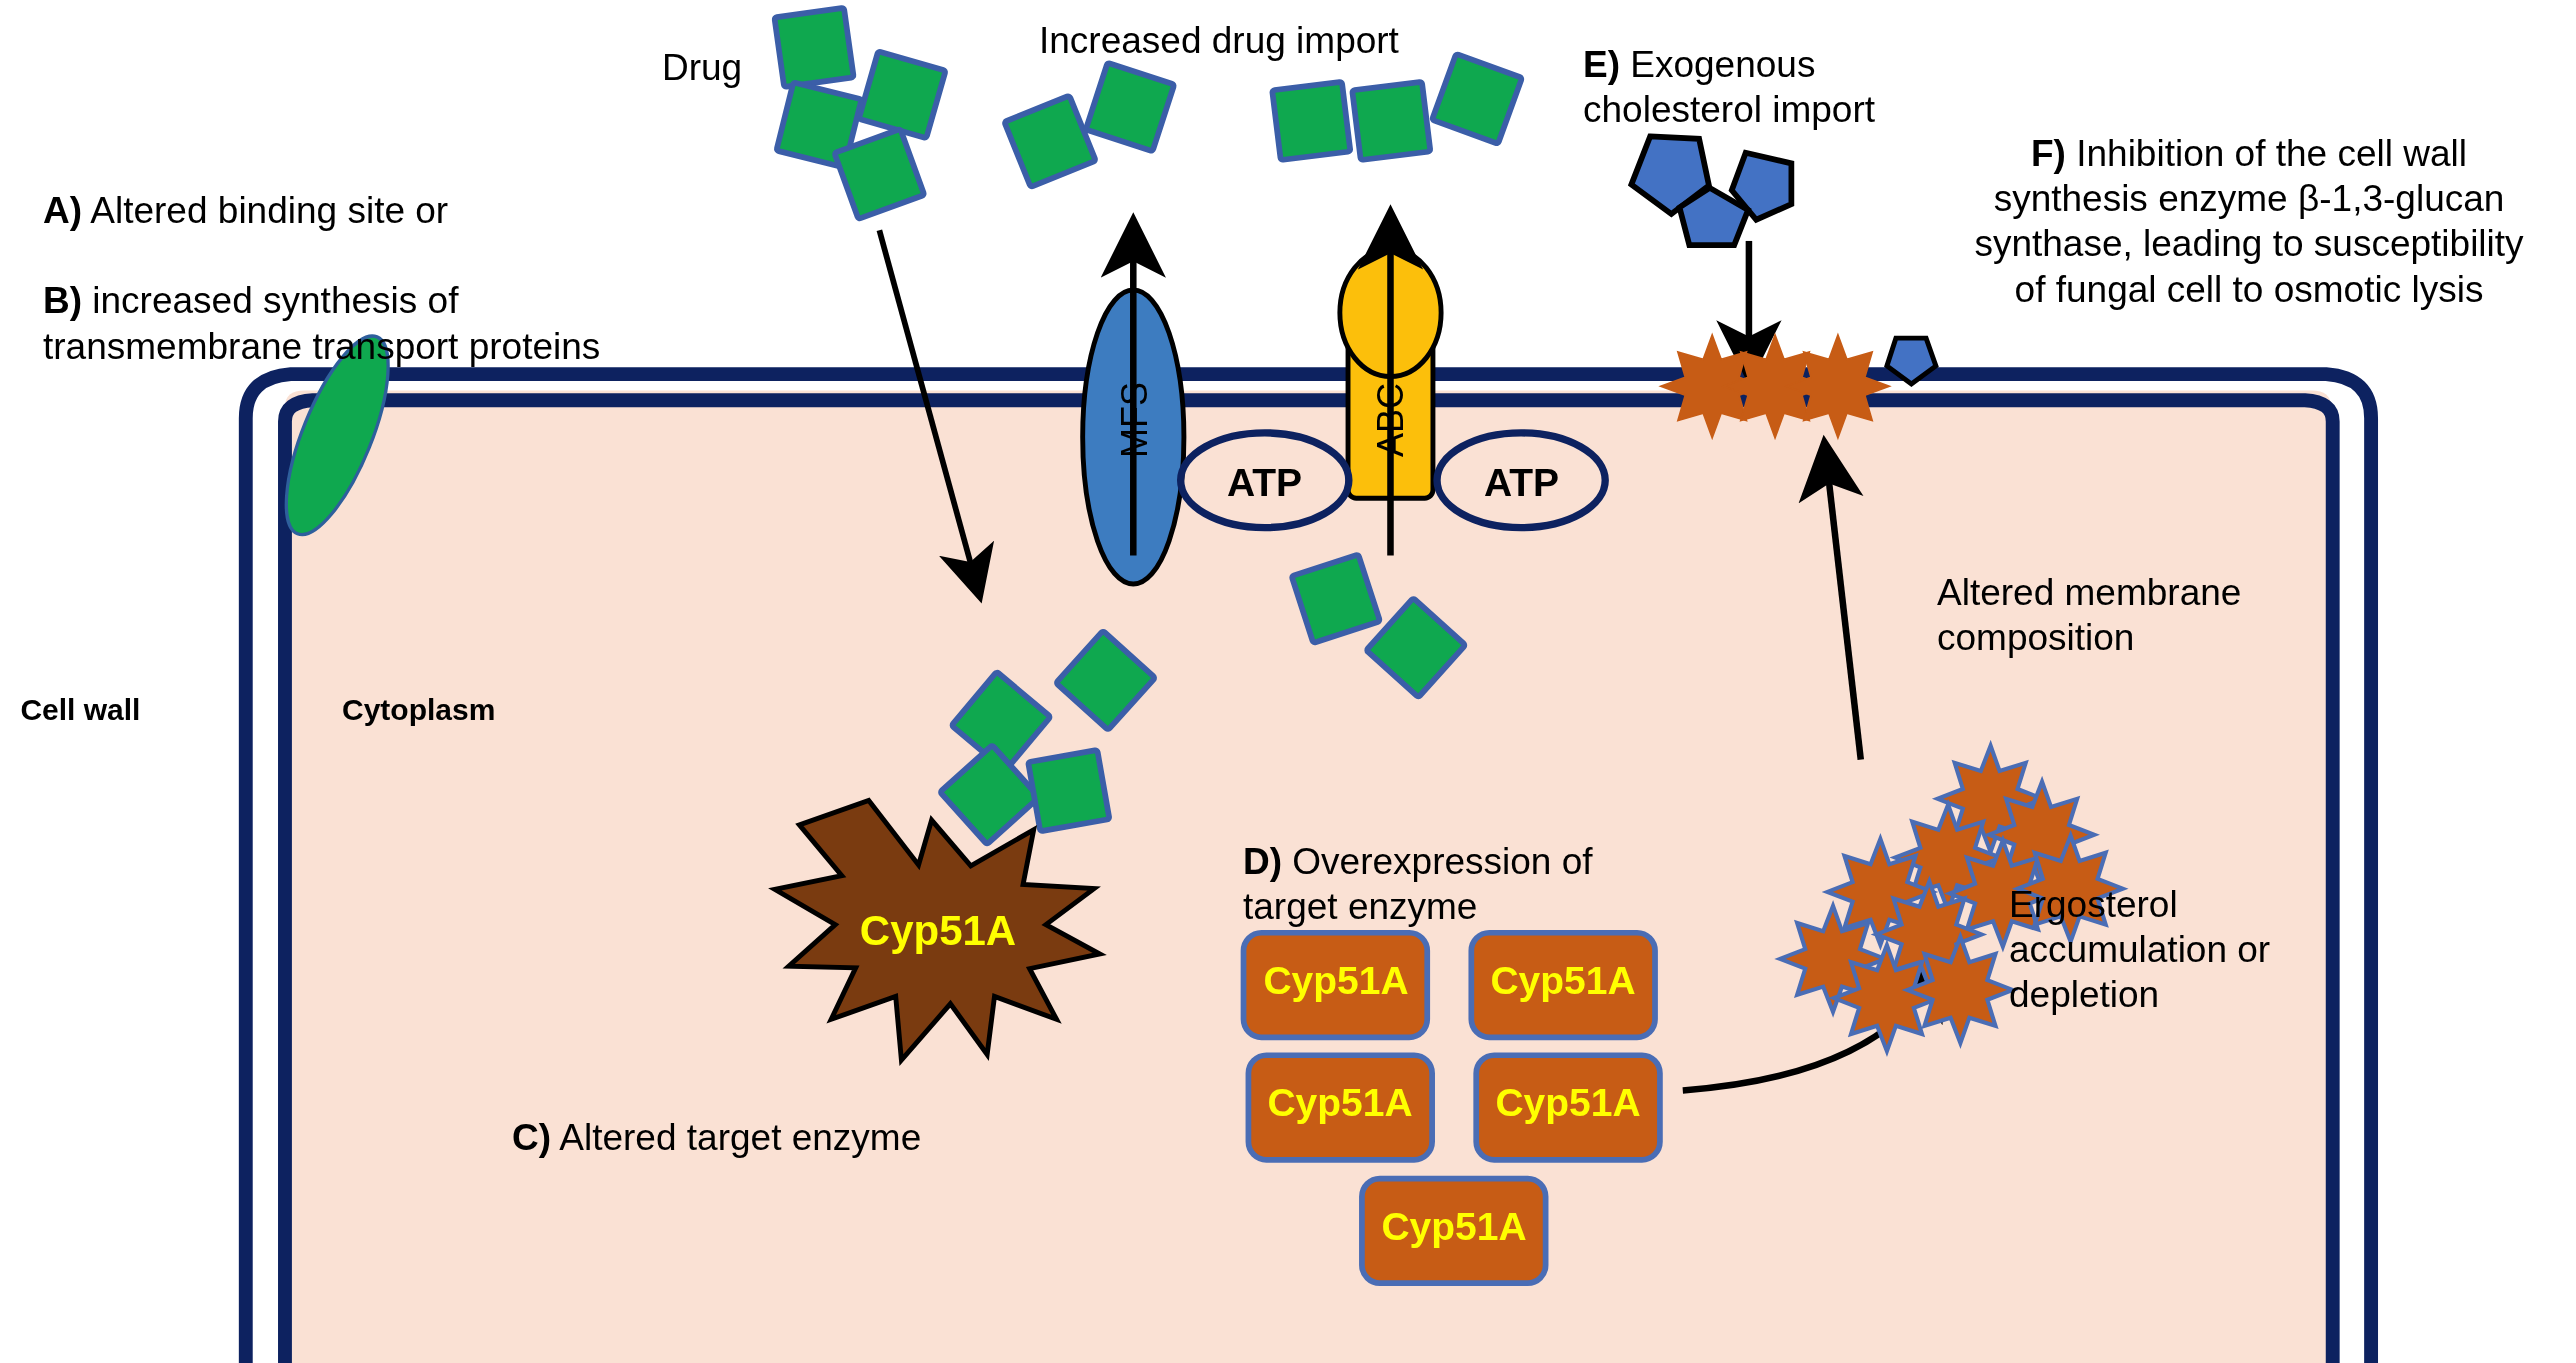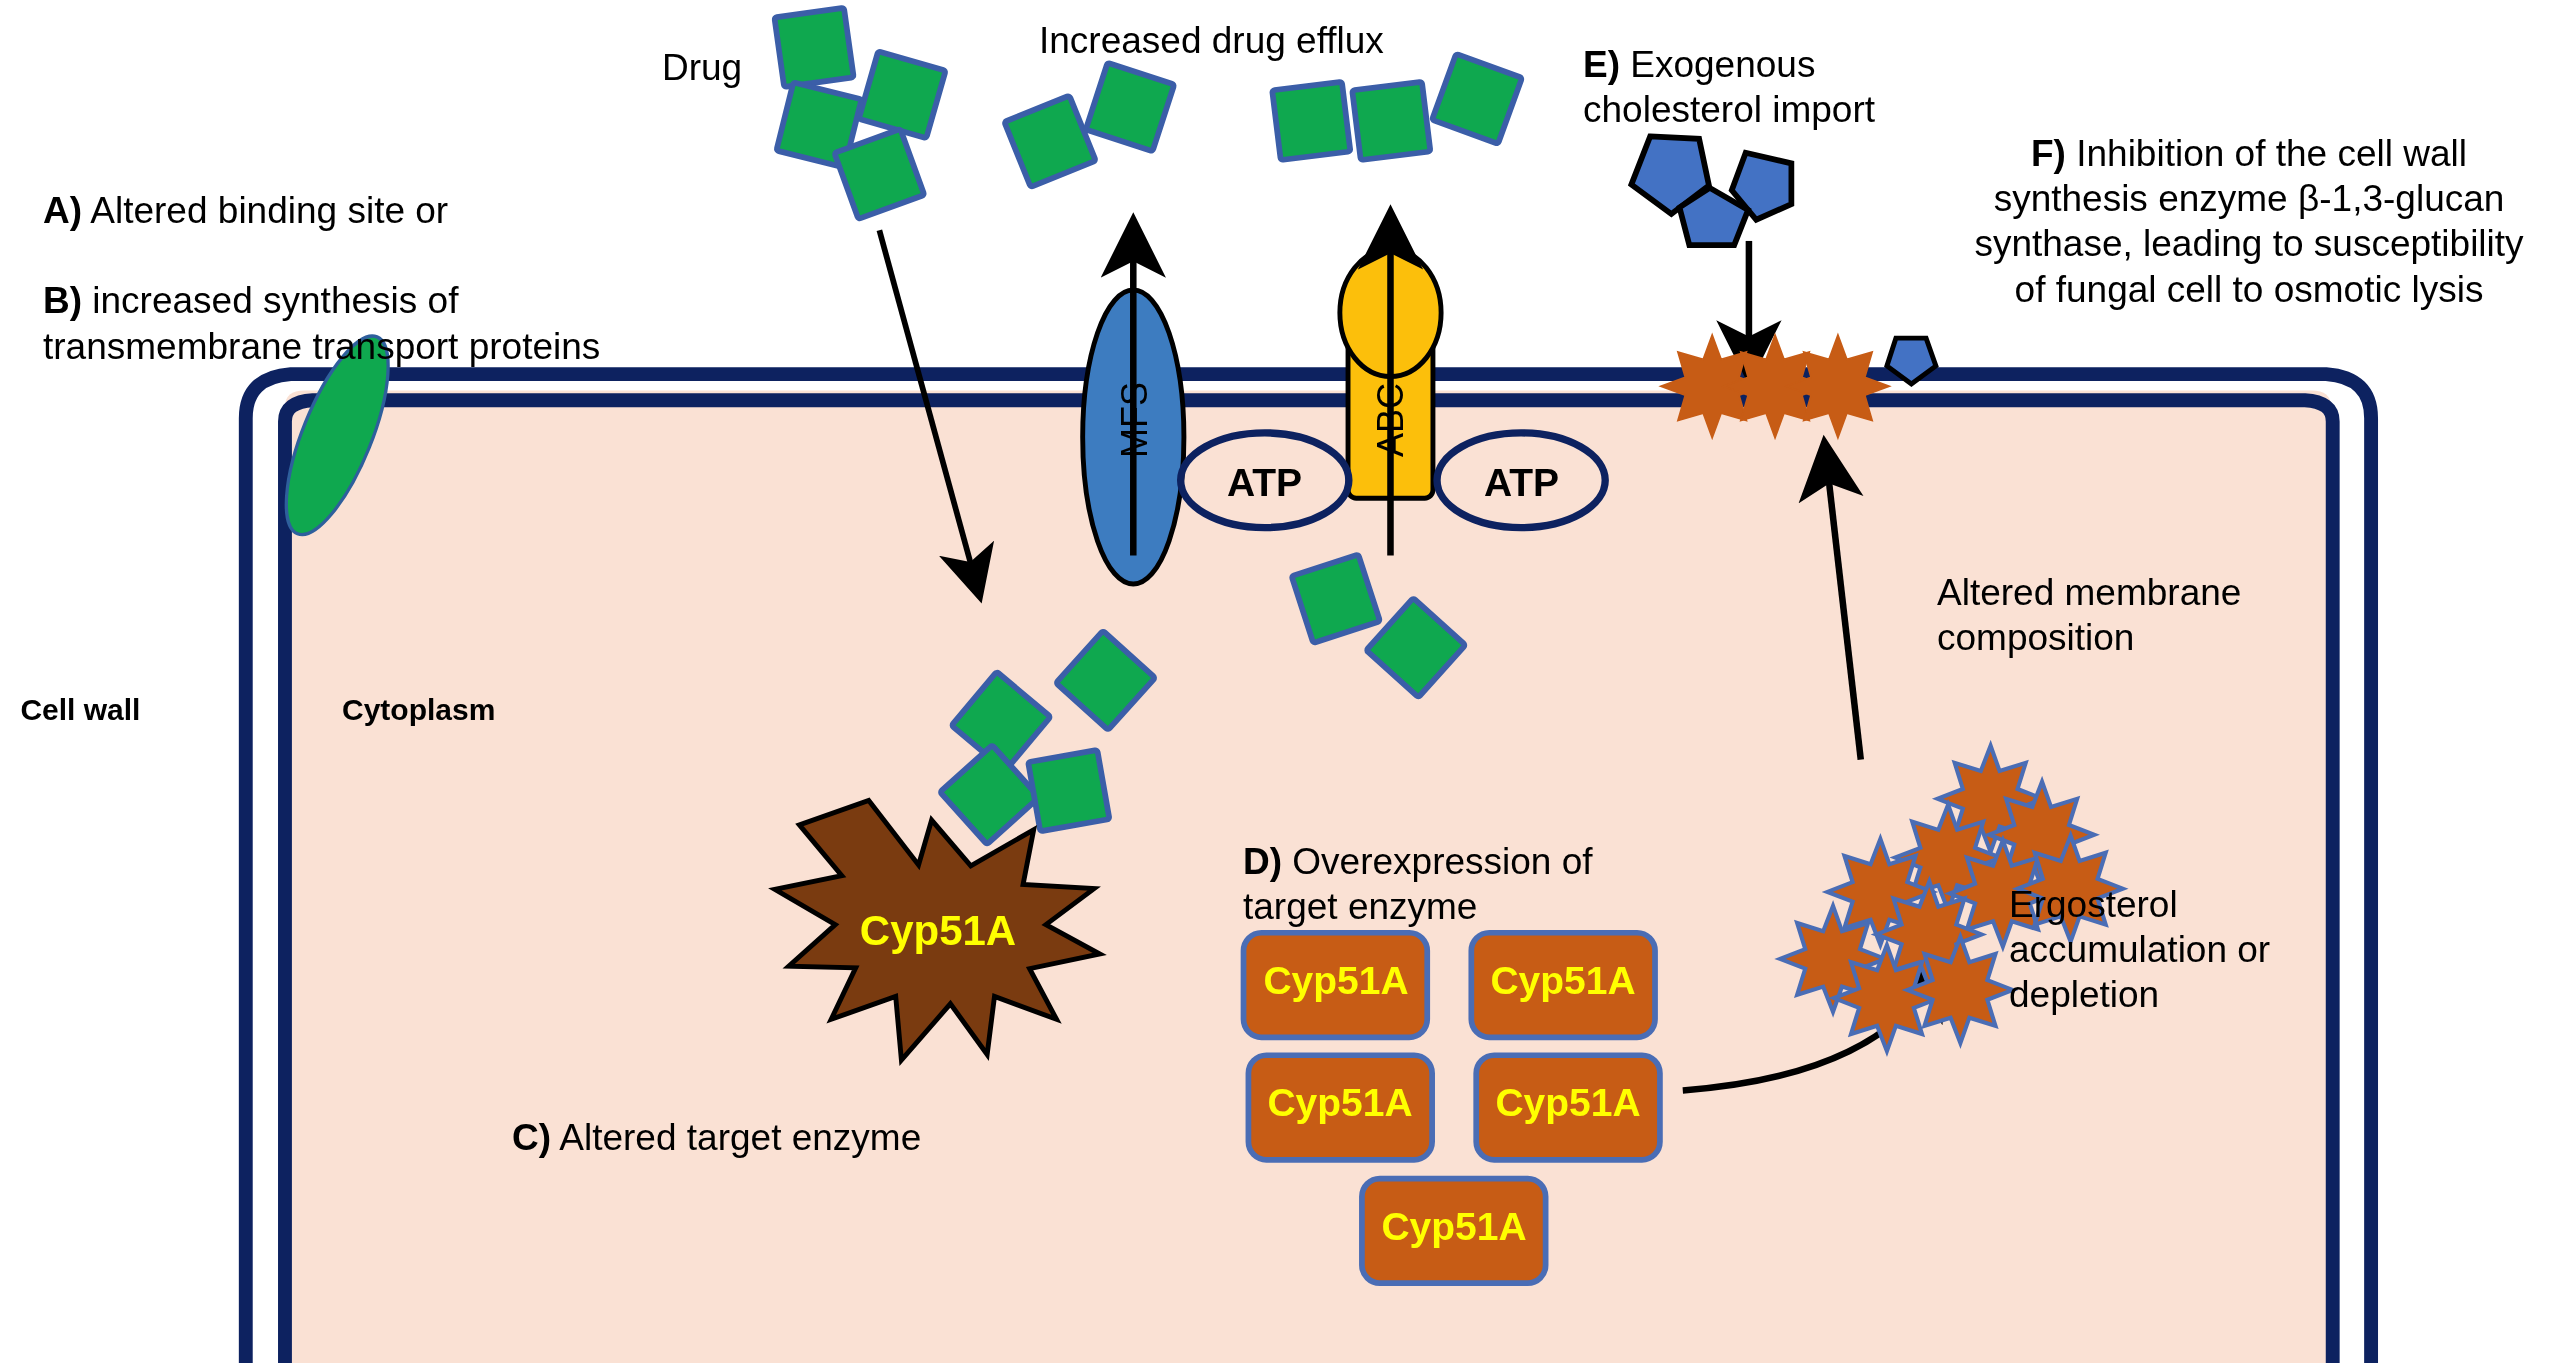--- a/index.html
+++ b/index.html
@@ -158,21 +158,21 @@
         <path d="M2152,440 l11,-30 l11,30 l31,-9 l-9,31 l30,11 l-30,11 l9,31 l-31,-9 l-11,30 l-11,-30 l-31,9 l9,-31 l-30,-11 l30,-11 l-9,-31 z"></path>
         <path d="M2229,440 l11,-30 l11,30 l31,-9 l-9,31 l30,11 l-30,11 l9,31 l-31,-9 l-11,30 l-11,-30 l-31,9 l9,-31 l-30,-11 l30,-11 l-9,-31 z"></path>
       </g>
       <polygon points="2311,414 2348,414 2360,448 2330,470 2300,448" fill="#4372c4" stroke="#000" stroke-width="6"></polygon>
     </g>
 
   </svg>
 
   <div class="txt lbl-big" style="left:653px;top:45px;">Drug</div>
 
-  <div class="txt lbl-big" style="left:1030px;top:18px;">Increased drug efflux</div>
+  <div class="txt lbl-big" style="left:1030px;top:18px;">Increased drug import</div>
 
   <div class="txt lbl-big" style="left:34px;top:143px;width:776px;">
     <span class="tag">A)</span><span> Altered binding site or</span><br>
     <span class="tag">B)</span><span> increased synthesis of
 transmembrane transport proteins</span>
   </div>
 
   <div class="txt lbl-big" style="left:1574px;top:-3.3px;width:425px;">
     <span class="tag">E)</span><span> Exogenous
 cholesterol import</span>

